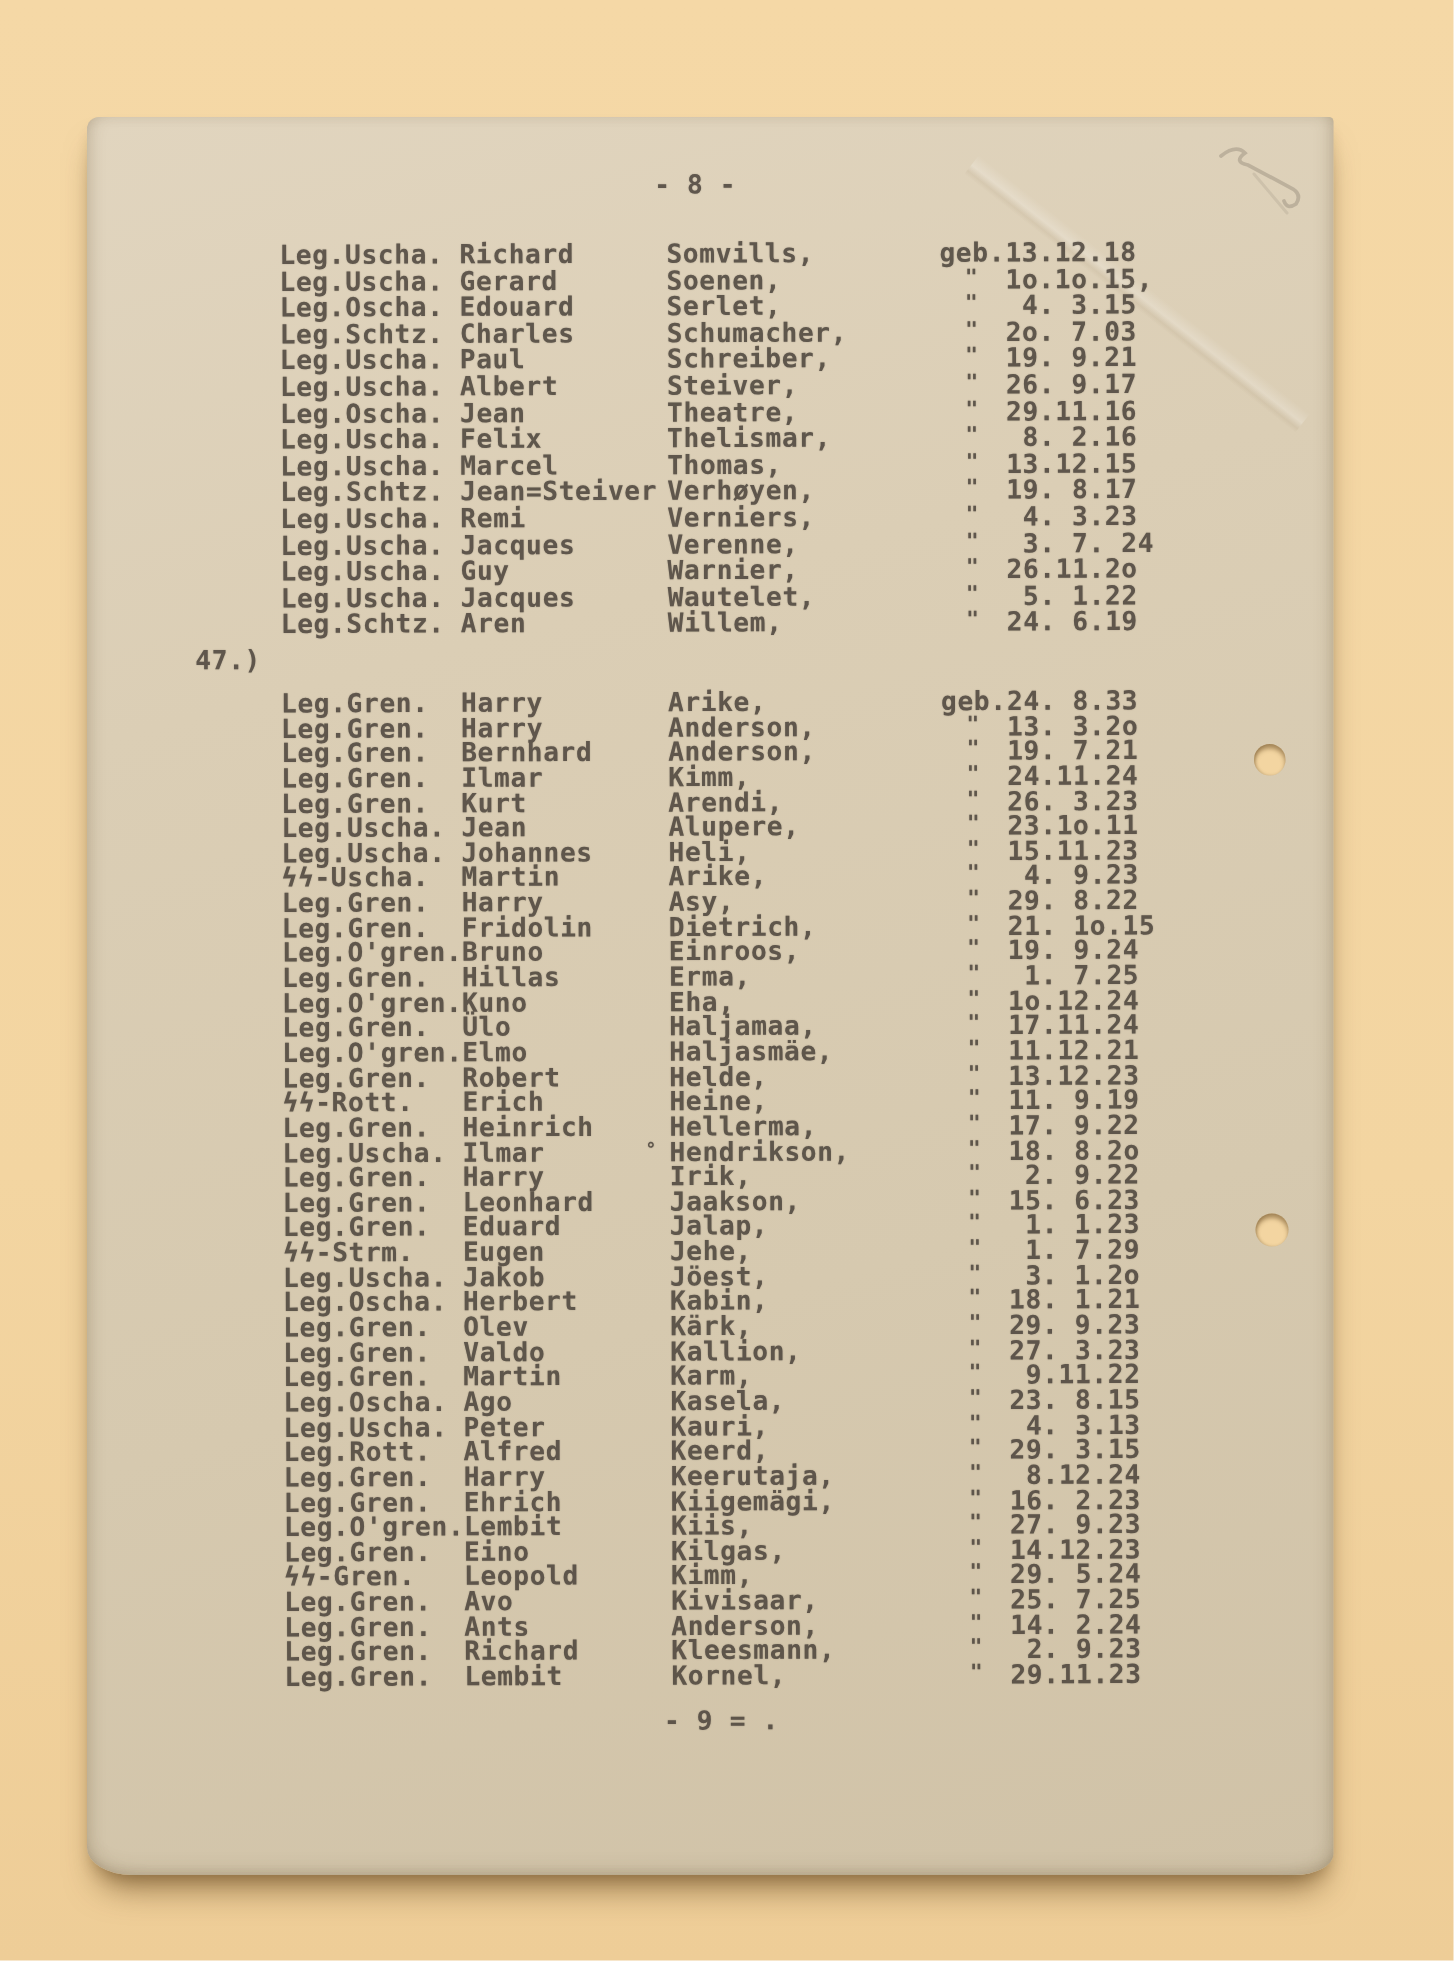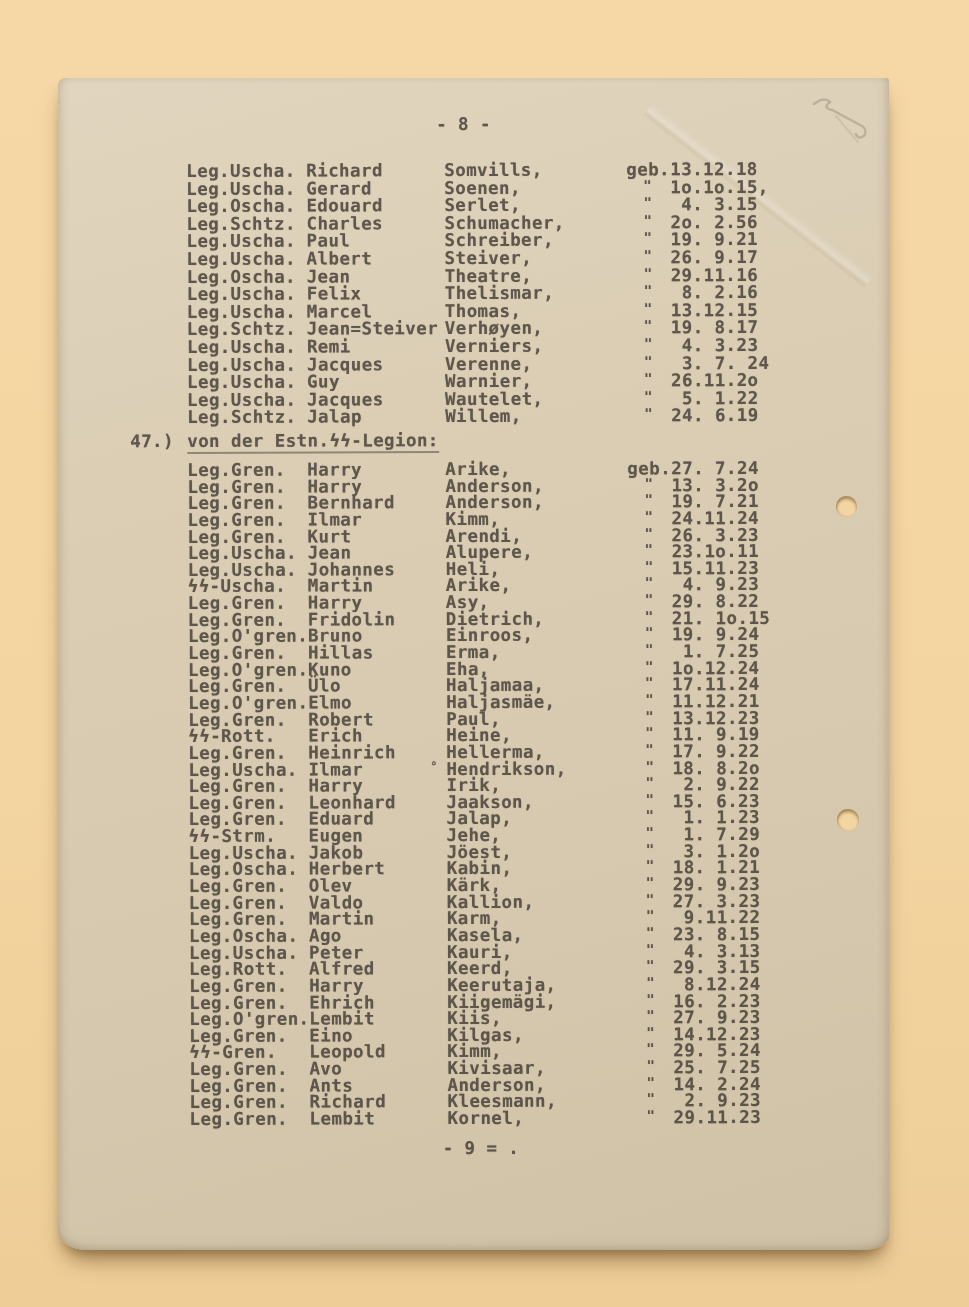--- a/index.html
+++ b/index.html
@@ -97,21 +97,21 @@
         <div class="row">
           <span class="c-rank">Leg.Oscha.</span>
           <span class="c-first">Edouard</span>
           <span class="c-last">Serlet,</span>
           <span class="c-geb"><span class="geb-label ditto">"</span><span class="geb-date"> 4. 3.15</span></span>
         </div>
         <div class="row">
           <span class="c-rank">Leg.Schtz.</span>
           <span class="c-first">Charles</span>
           <span class="c-last">Schumacher,</span>
-          <span class="c-geb"><span class="geb-label ditto">"</span><span class="geb-date">2o. 2.56</span></span>
+          <span class="c-geb"><span class="geb-label ditto">"</span><span class="geb-date">2o. 7.03</span></span>
         </div>
         <div class="row">
           <span class="c-rank">Leg.Uscha.</span>
           <span class="c-first">Paul</span>
           <span class="c-last">Schreiber,</span>
           <span class="c-geb"><span class="geb-label ditto">"</span><span class="geb-date">19. 9.21</span></span>
         </div>
         <div class="row">
           <span class="c-rank">Leg.Uscha.</span>
           <span class="c-first">Albert</span>
@@ -161,37 +161,36 @@
           <span class="c-geb"><span class="geb-label ditto">"</span><span class="geb-date">26.11.2o</span></span>
         </div>
         <div class="row">
           <span class="c-rank">Leg.Uscha.</span>
           <span class="c-first">Jacques</span>
           <span class="c-last">Wautelet,</span>
           <span class="c-geb"><span class="geb-label ditto">"</span><span class="geb-date"> 5. 1.22</span></span>
         </div>
         <div class="row">
           <span class="c-rank">Leg.Schtz.</span>
-          <span class="c-first">Jalap</span>
+          <span class="c-first">Aren</span>
           <span class="c-last">Willem,</span>
           <span class="c-geb"><span class="geb-label ditto">"</span><span class="geb-date">24. 6.19</span></span>
         </div>
       </div>
 
     <div id="heading-47">
       <span class="h-num">47.)</span>
-      <span class="h-title">von der Estn.ϟϟ-Legion:</span>
     </div>
 
     <div class="section" id="section-estonian">
         <div class="row">
           <span class="c-rank">Leg.Gren.</span>
           <span class="c-first">Harry</span>
           <span class="c-last">Arike,</span>
-          <span class="c-geb"><span class="geb-label">geb.</span><span class="geb-date">27. 7.24</span></span>
+          <span class="c-geb"><span class="geb-label">geb.</span><span class="geb-date">24. 8.33</span></span>
         </div>
         <div class="row">
           <span class="c-rank">Leg.Gren.</span>
           <span class="c-first">Harry</span>
           <span class="c-last">Anderson,</span>
           <span class="c-geb"><span class="geb-label ditto">"</span><span class="geb-date">13. 3.2o</span></span>
         </div>
         <div class="row">
           <span class="c-rank">Leg.Gren.</span>
           <span class="c-first">Bernhard</span>
@@ -266,21 +265,21 @@
         </div>
         <div class="row">
           <span class="c-rank">Leg.O'gren.</span>
           <span class="c-first">Elmo</span>
           <span class="c-last">Haljasmäe,</span>
           <span class="c-geb"><span class="geb-label ditto">"</span><span class="geb-date">11.12.21</span></span>
         </div>
         <div class="row">
           <span class="c-rank">Leg.Gren.</span>
           <span class="c-first">Robert</span>
-          <span class="c-last">Paul,</span>
+          <span class="c-last">Helde,</span>
           <span class="c-geb"><span class="geb-label ditto">"</span><span class="geb-date">13.12.23</span></span>
         </div>
         <div class="row">
           <span class="c-rank">ϟϟ-Rott.</span>
           <span class="c-first">Erich</span>
           <span class="c-last">Heine,</span>
           <span class="c-geb"><span class="geb-label ditto">"</span><span class="geb-date">11. 9.19</span></span>
         </div>
         <div class="row">
           <span class="c-rank">Leg.Gren.</span>

